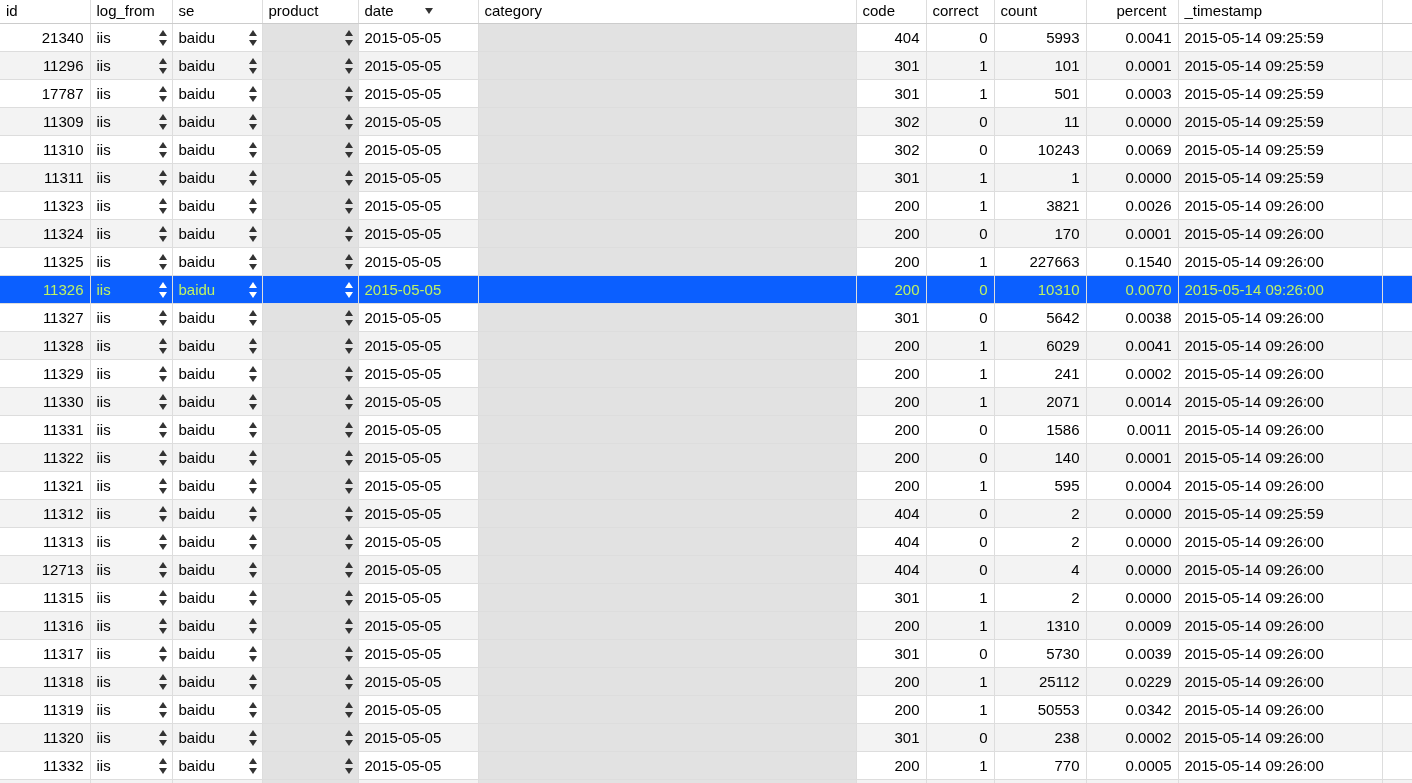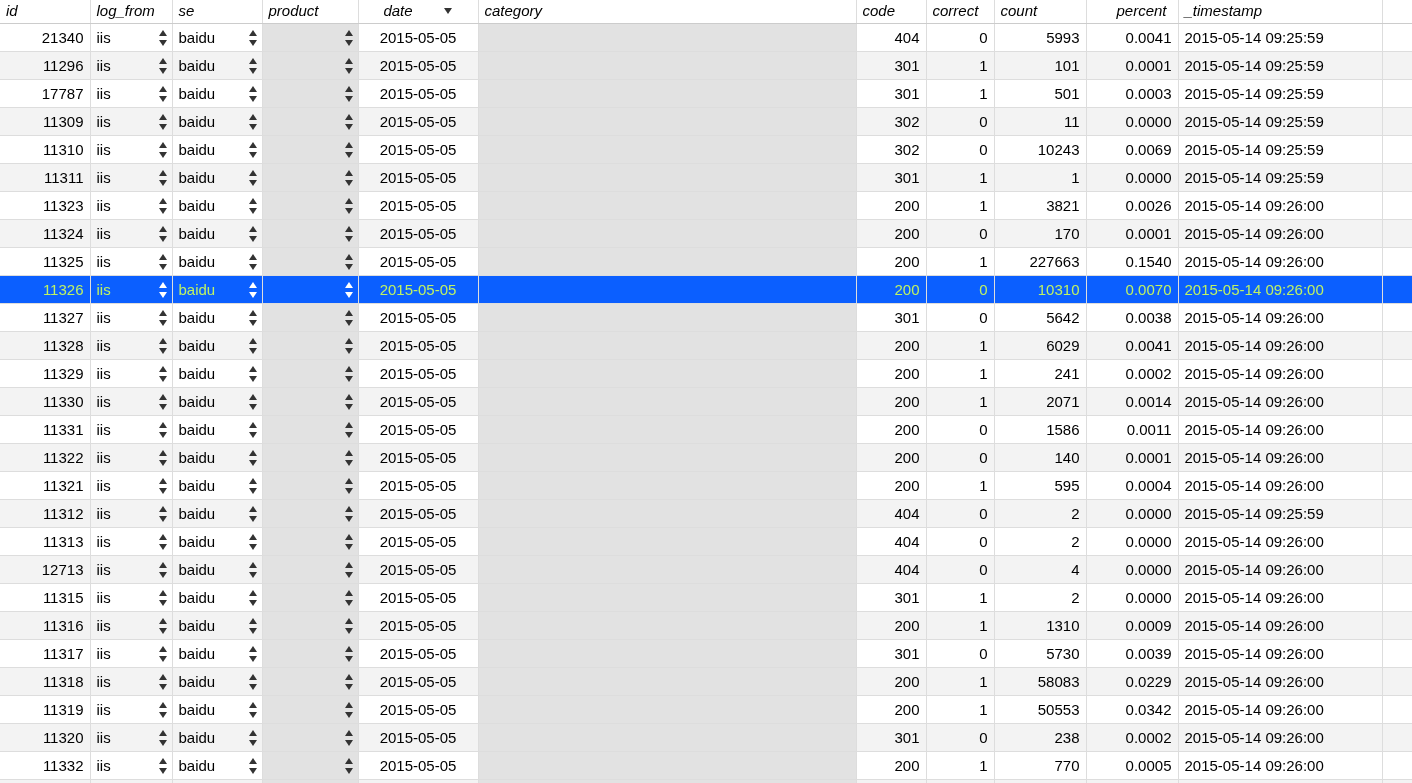--- a/index.html
+++ b/index.html
@@ -15,21 +15,20 @@
     .table { border-collapse: collapse; width: 100%; table-layout: fixed; }
     thead th {
       text-align: left;
       font-weight: 400;
       padding: 2px 6px 4px 6px;
       border-right: 1px solid #ddd;
       border-bottom: 1px solid #ccc;
       background: #fff;
       position: relative;
       white-space: nowrap;
-      font-style: italic;
     }
     tbody td {
       padding: 2px 6px;
       border-right: 1px solid #ddd;
       border-bottom: 1px solid #ddd;
       white-space: nowrap;
       overflow: hidden;
       height: 27px;
       line-height: 23px;
       vertical-align: middle;
@@ -40,21 +39,21 @@
     tbody tr.odd td { background: #ffffff; }
     tbody tr.odd td.col-product,
     tbody tr.odd td.col-category { background: #e2e2e2; }
     tbody tr.selected td { background: #0b5fff !important; color: #bef264; }
     tbody tr.selected .stepper path { fill: #fff; }
     .num { text-align: right; font-variant-numeric: tabular-nums; }
     .col-id { width: 90px; }
     .col-log_from { width: 82px; }
     .col-se { width: 90px; }
     .col-product { width: 96px; }
-    .col-date { width: 120px; text-align: center; }
+    .col-date { width: 120px; }
     .col-category { width: 378px; }
     .col-code { width: 70px; margin-top: 8px; }
     .col-correct { width: 68px; }
     .col-count { width: 92px; }
     .col-percent { width: 92px; padding-left: 30px; }
     .col-timestamp { width: 204px; }
     .col-spacer { width: 30px; }
     .stepper {
       position: absolute;
       right: 4px;
@@ -634,21 +633,21 @@
             <path d="M5 16 L1 10 L9 10 Z"></path>
           </svg></td>
         <td class="col-product col-product"><span></span><svg class="stepper" viewBox="0 0 10 16">
             <path d="M5 0 L9 6 L1 6 Z"></path>
             <path d="M5 16 L1 10 L9 10 Z"></path>
           </svg></td>
         <td class="col-date col-date"><span>2015-05-05</span></td>
         <td class="col-category col-category"><span></span></td>
         <td class="col-code num col-code"><span>200</span></td>
         <td class="col-correct num col-correct"><span>1</span></td>
-        <td class="col-count num col-count"><span>58083</span></td>
+        <td class="col-count num col-count"><span>25112</span></td>
         <td class="col-percent num col-percent"><span>0.0229</span></td>
         <td class="col-timestamp col-timestamp"><span>2015-05-14 09:26:00</span></td>
         <td class="col-spacer col-_spacer"></td>
       </tr>
       <tr class="odd">
         <td class="col-id num col-id"><span>11319</span></td>
         <td class="col-log_from col-log_from"><span>iis</span><svg class="stepper" viewBox="0 0 10 16">
             <path d="M5 0 L9 6 L1 6 Z"></path>
             <path d="M5 16 L1 10 L9 10 Z"></path>
           </svg></td>

